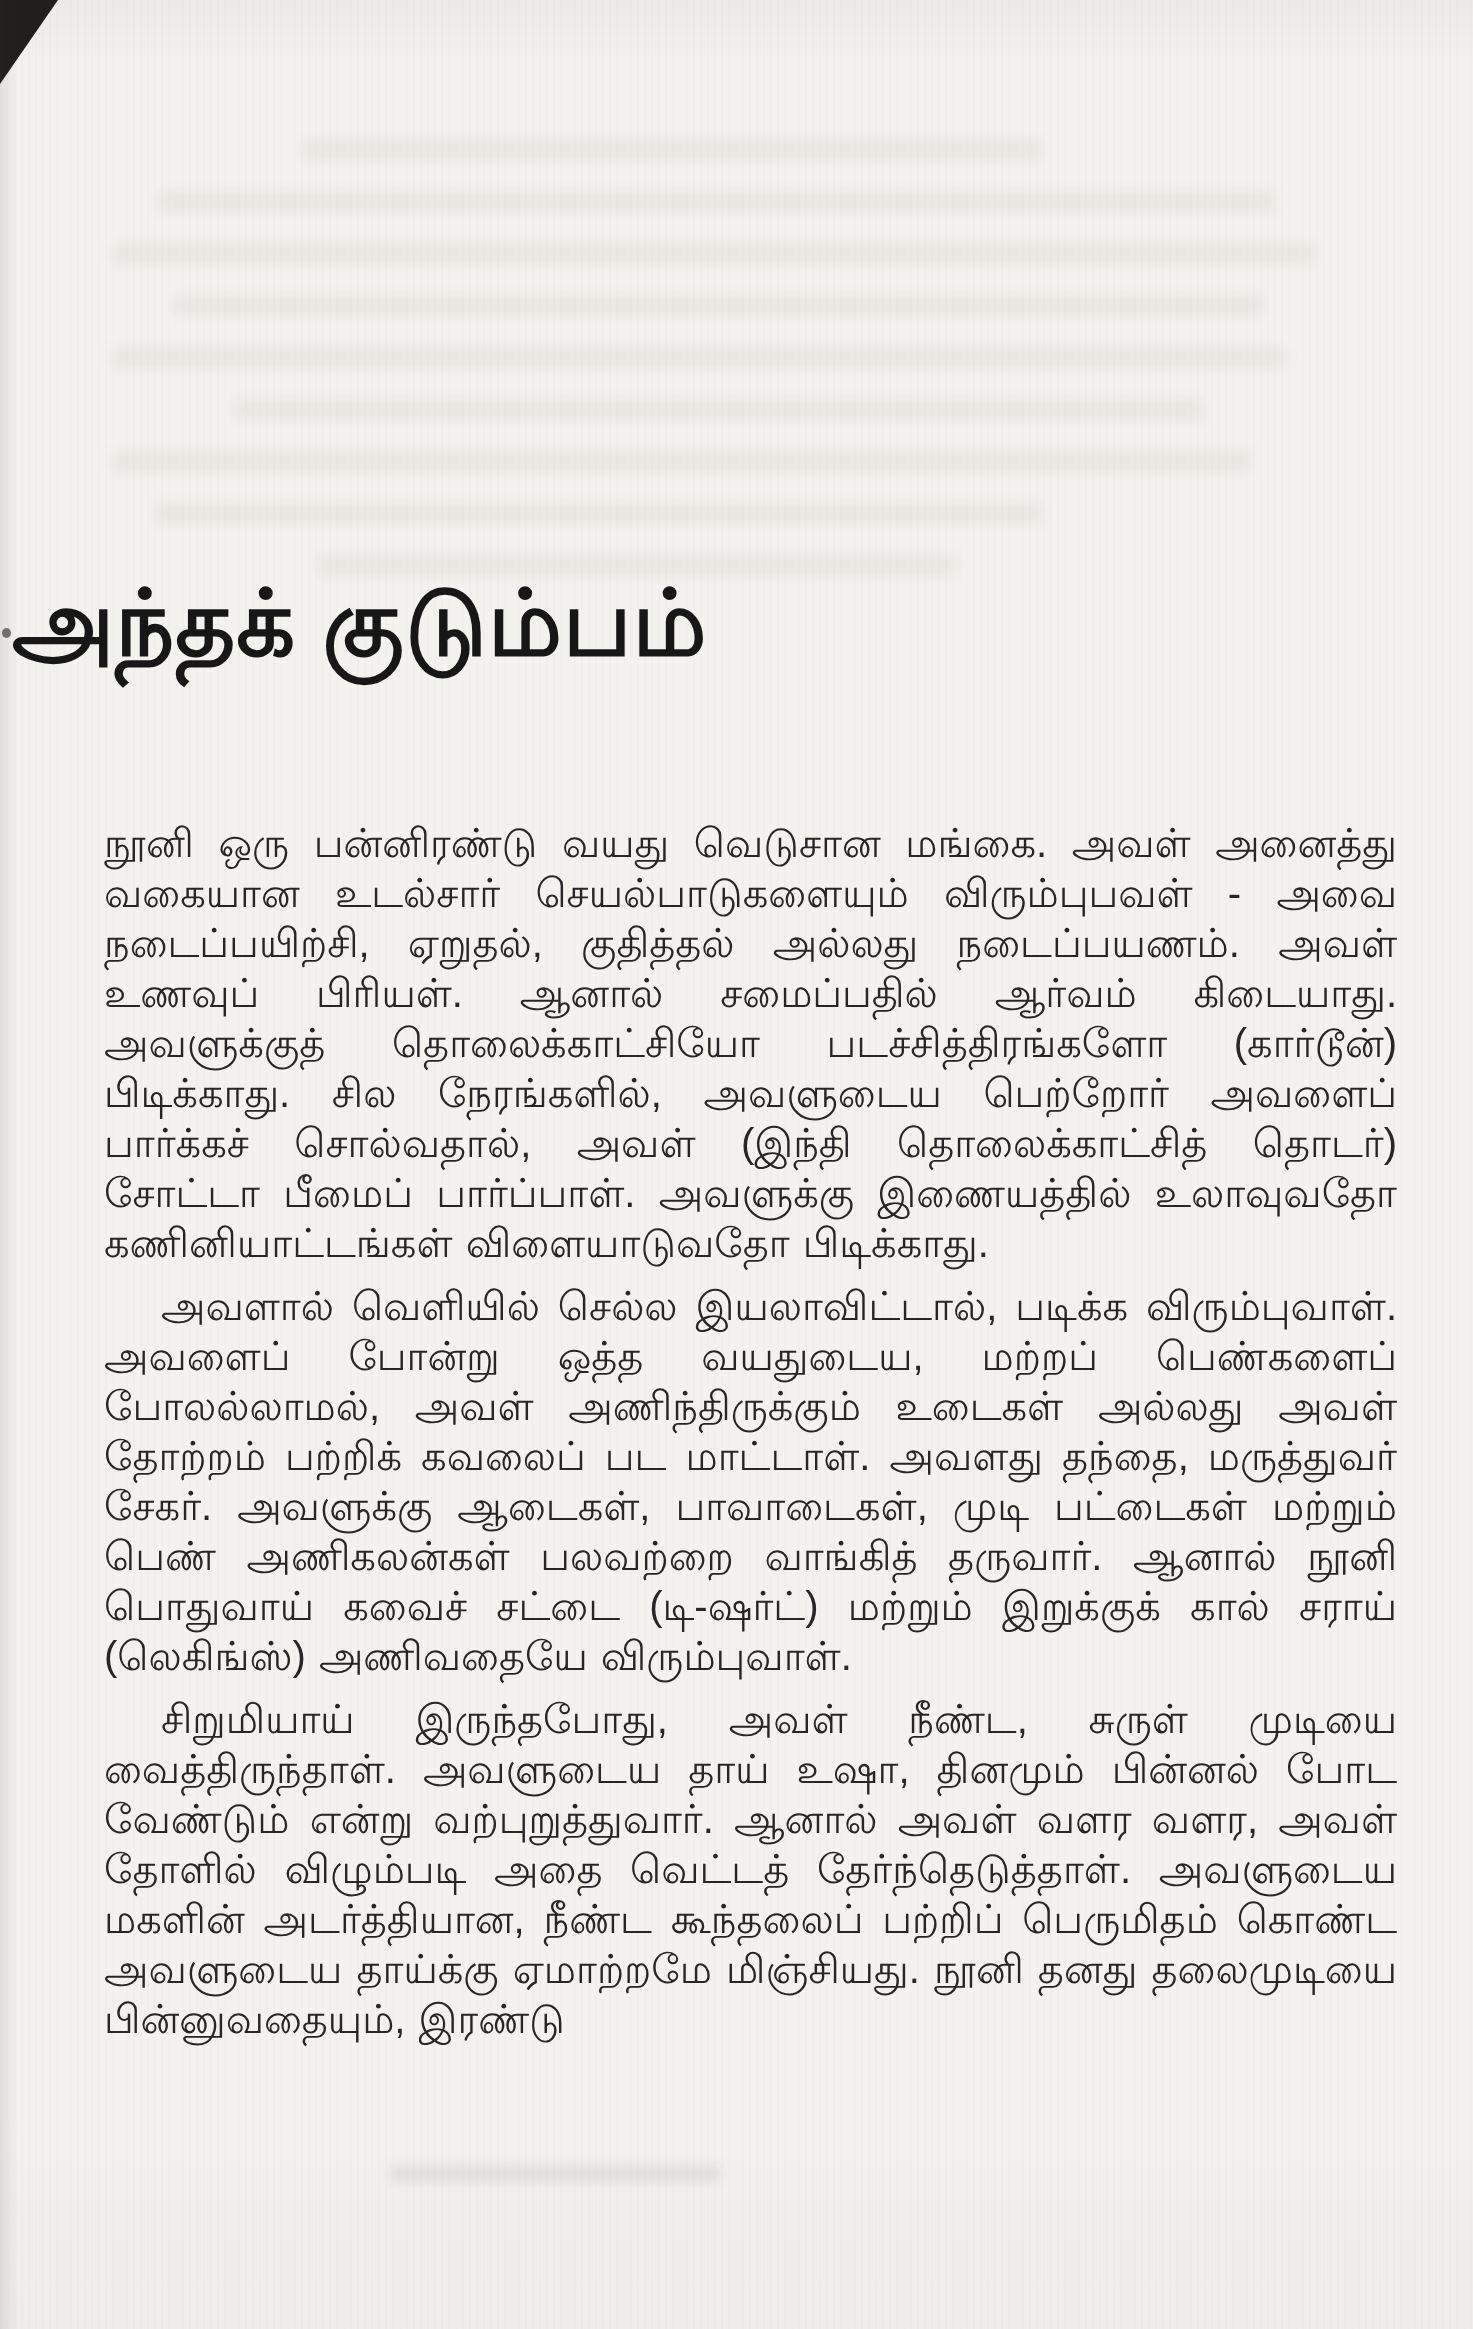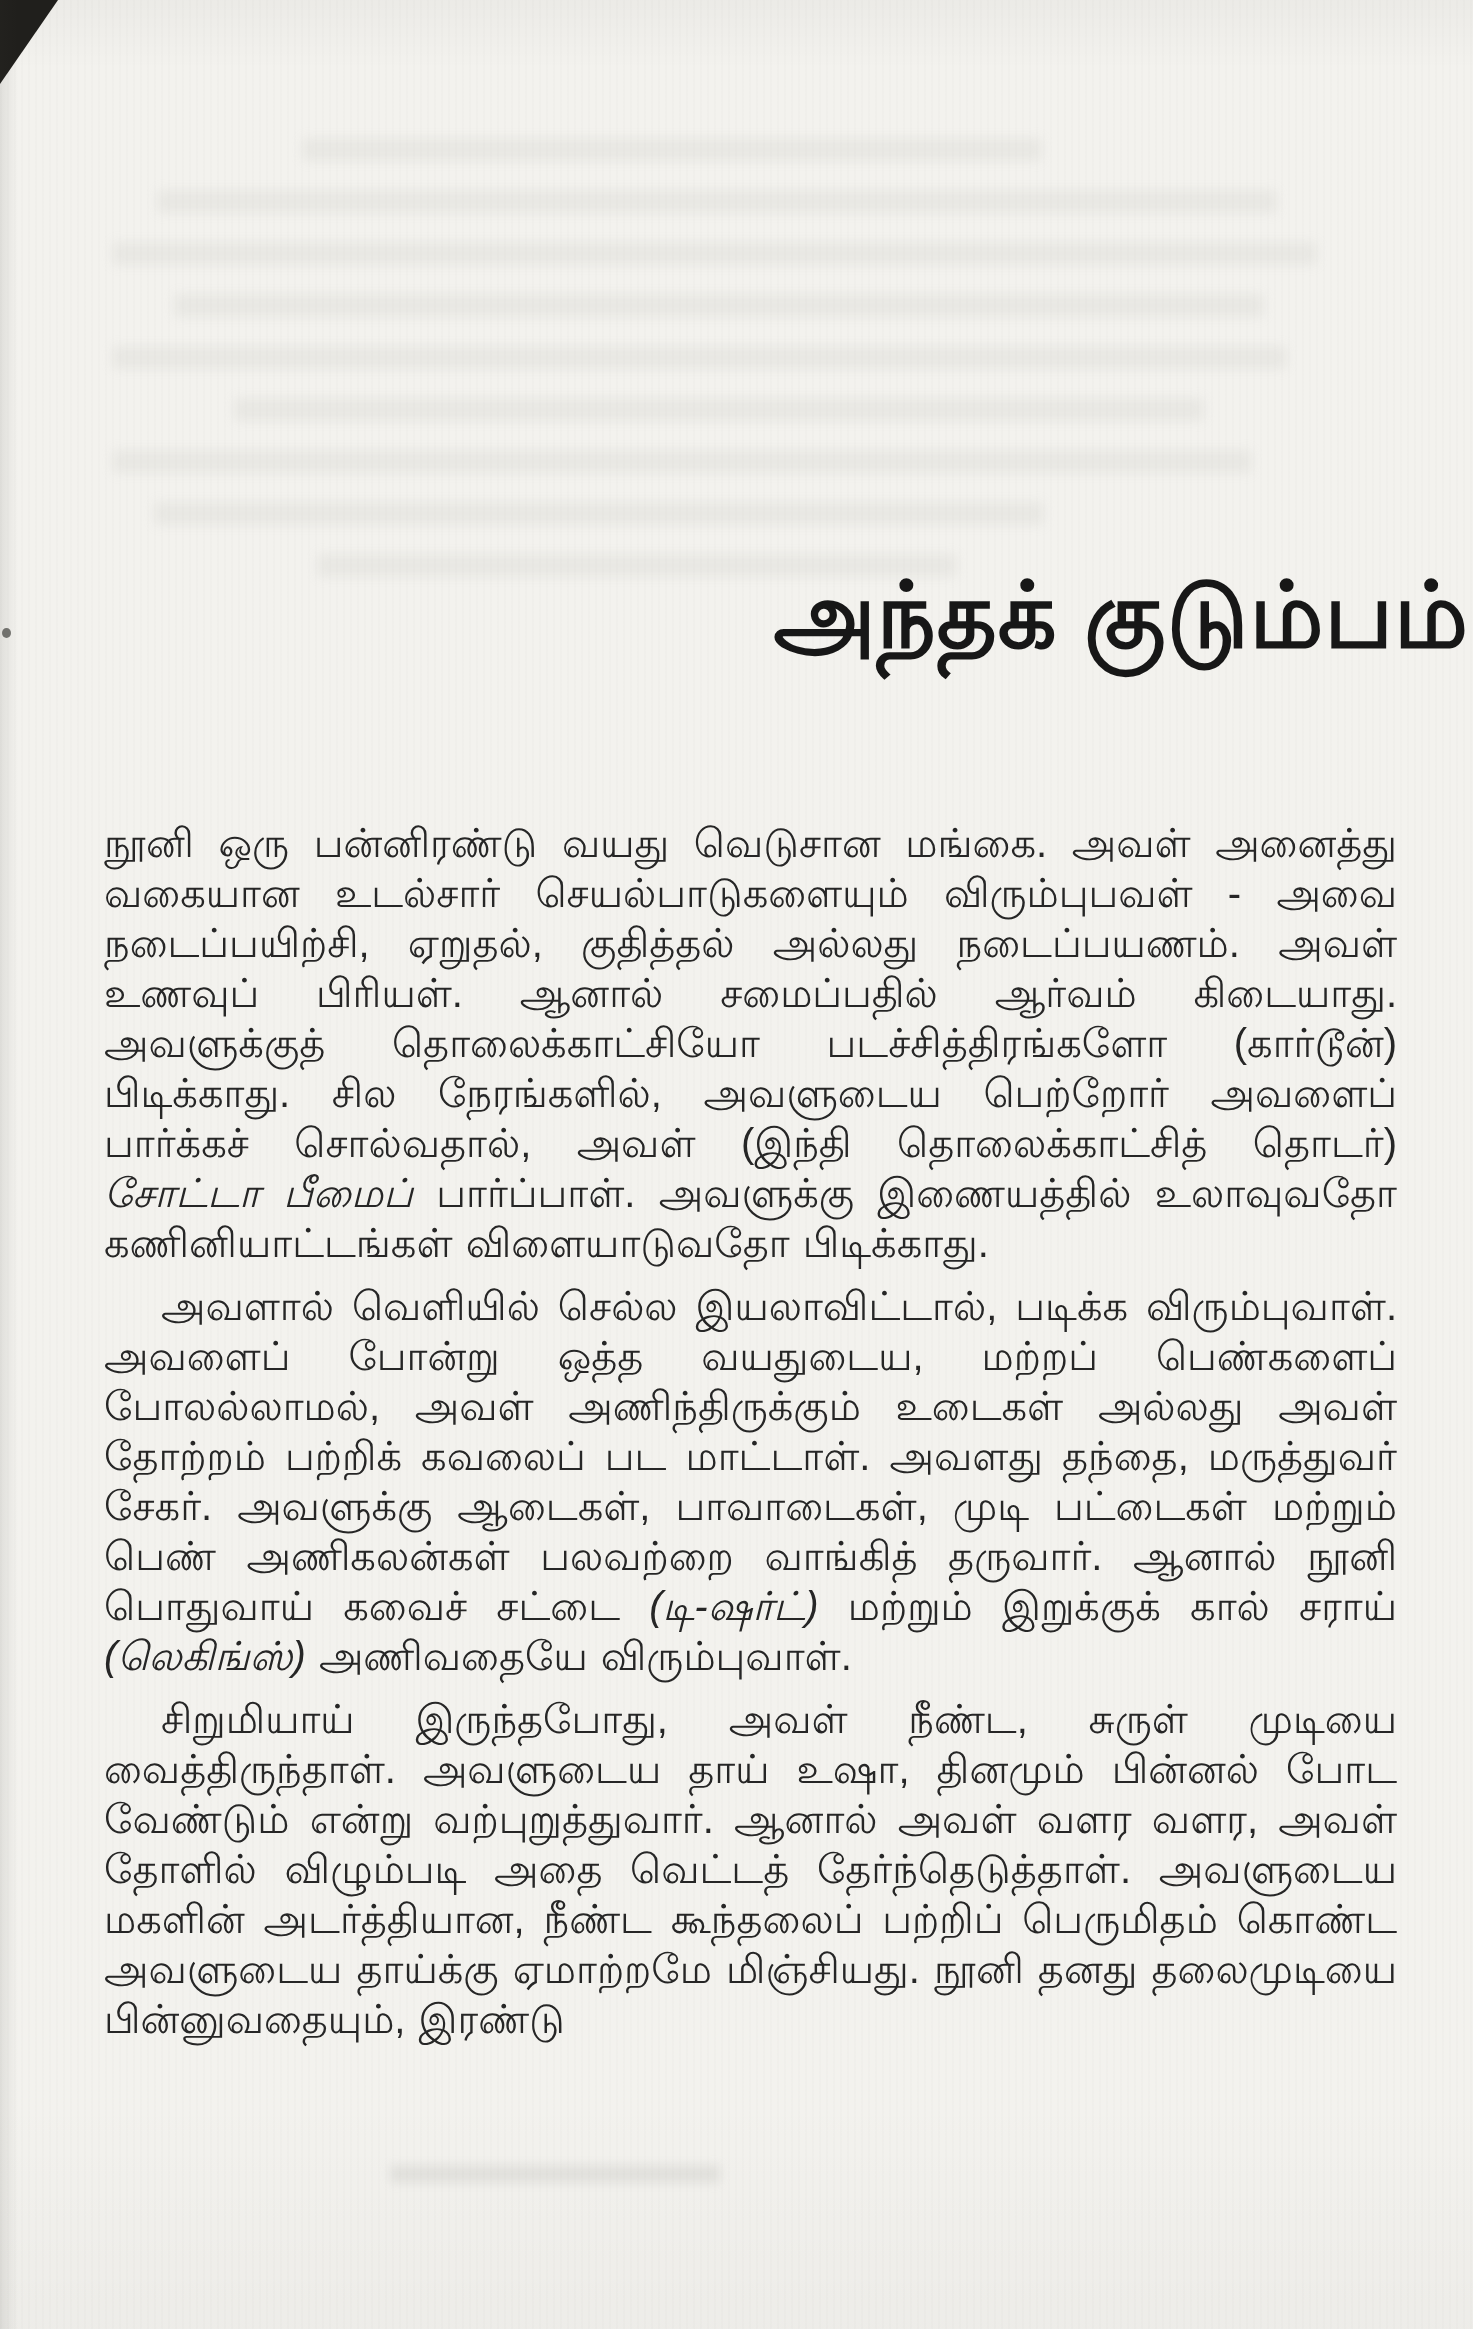--- a/index.html
+++ b/index.html
@@ -90,22 +90,22 @@
     background: rgba(175,175,170,0.22);
     filter: blur(5px);
   }
 
   
   .chapter-title {
     position: absolute;
     top: 556px;
     left: 0;
     right: 0;
-    margin: 4px;
-    text-align: right;
+    margin: 12px;
+    text-align: left;
     font-size: 92px;
     line-height: 1.2;
     font-weight: 700;
     letter-spacing: 1px;
     color: var(--title_ink, #171717);
   }
 
   
   .page-body {
     position: absolute;
@@ -118,21 +118,20 @@
     text-align: justify;
     word-spacing: 2px;
   }
   .para {
     margin: 0 0 13px 0;
   }
   .para.indent {
     text-indent: 57px;
   }
   .it {
-    font-style: italic;
   }
 </style>
 </head>
 <body>
 
 <div class="scan-page">
 
   <div class="ghost-showthrough">
     <i></i>
       <i></i>

